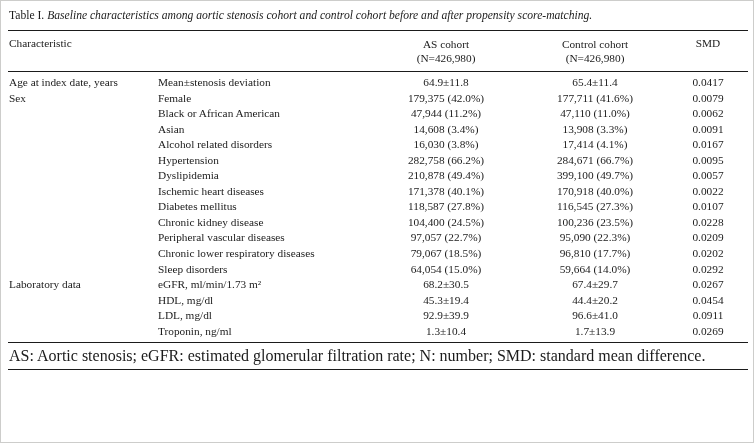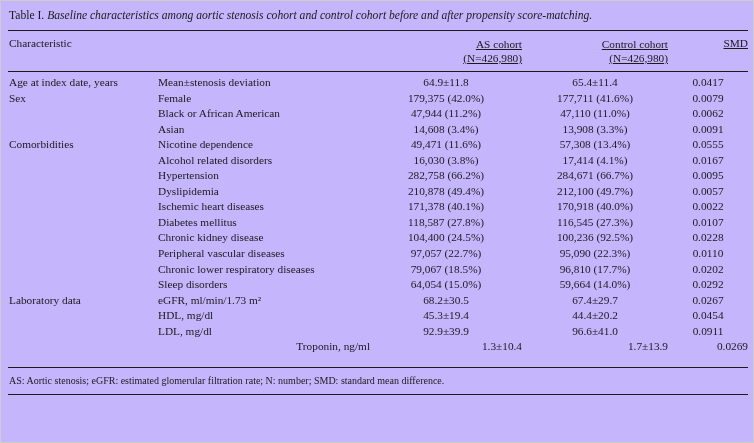--- a/index.html
+++ b/index.html
@@ -5,21 +5,21 @@
   html, body { margin: 0; padding: 0; }
   body {
     background: #e9e9e7;
     font-family: "Liberation Serif", "DejaVu Serif", serif;
   }
   .page {
     position: relative;
     width: 754px;
     height: 443px;
     box-sizing: border-box;
-    background: #c4b5fd;
+    background: #ffffff;
     border: 1px solid #cdcdcb;
     padding: 8px 6px 0 7px;
     color: #1b1b1b;
   }
   .title {
     font-size: 11.6px;
     line-height: 14px;
     margin: 0 1px 7px 1px;
   }
   .title .label { font-style: normal; }
@@ -35,37 +35,37 @@
   thead th {
     font-weight: normal;
     vertical-align: top;
     text-align: left;
     border-top: 1.4px solid #1b1b1b;
     border-bottom: 1px solid #1b1b1b;
     padding: 6px 0 6px 0;
   }
   thead th div { line-height: 14px; }
   th.col-char { padding-left: 1px; }
-  th.col-as, th.col-control, th.col-smd { text-align: right; text-decoration: underline; }
+  th.col-as, th.col-control, th.col-smd { text-align: center; }
 
   tbody td {
     padding: 0;
     line-height: 15.55px;
     white-space: nowrap;
     overflow: hidden;
   }
   td.col-group { padding-left: 1px; }
   td.col-as, td.col-control, td.col-smd { text-align: center; }
   tbody tr:first-child td { padding-top: 3px; }
-  tbody tr:last-child td { padding-bottom: 12px; border-bottom: 1px solid #1b1b1b; text-align: right; }
+  tbody tr:last-child td { padding-bottom: 3px; border-bottom: 1px solid #1b1b1b; }
 
   .footnote {
     width: 740px;
     box-sizing: border-box;
-    font-size: 10px;
+    font-size: 16px;
     line-height: 14px;
     padding: 6px 1px 6px 1px;
     border-bottom: 1.4px solid #1b1b1b;
   }
 </style>
 </head>
 <body>
 
 <div class="page">
 
@@ -118,74 +118,67 @@
           <td class="col-smd">0.0062</td>
         </tr>
         <tr>
           <td class="col-group"></td>
           <td class="col-item">Asian</td>
           <td class="col-as">14,608 (3.4%)</td>
           <td class="col-control">13,908 (3.3%)</td>
           <td class="col-smd">0.0091</td>
         </tr>
         <tr>
-          <td class="col-group">Comorbidities</td>
-          <td class="col-item">Nicotine dependence</td>
-          <td class="col-as">49,471 (11.6%)</td>
-          <td class="col-control">57,308 (13.4%)</td>
-          <td class="col-smd">0.0555</td>
-        </tr>
-        <tr>
           <td class="col-group"></td>
           <td class="col-item">Alcohol related disorders</td>
           <td class="col-as">16,030 (3.8%)</td>
           <td class="col-control">17,414 (4.1%)</td>
           <td class="col-smd">0.0167</td>
         </tr>
         <tr>
           <td class="col-group"></td>
           <td class="col-item">Hypertension</td>
           <td class="col-as">282,758 (66.2%)</td>
           <td class="col-control">284,671 (66.7%)</td>
           <td class="col-smd">0.0095</td>
         </tr>
         <tr>
           <td class="col-group"></td>
           <td class="col-item">Dyslipidemia</td>
           <td class="col-as">210,878 (49.4%)</td>
-          <td class="col-control">212,100 (49.7%)</td>
+          <td class="col-control">399,100 (49.7%)</td>
           <td class="col-smd">0.0057</td>
         </tr>
         <tr>
           <td class="col-group"></td>
           <td class="col-item">Ischemic heart diseases</td>
           <td class="col-as">171,378 (40.1%)</td>
           <td class="col-control">170,918 (40.0%)</td>
           <td class="col-smd">0.0022</td>
         </tr>
         <tr>
           <td class="col-group"></td>
           <td class="col-item">Diabetes mellitus</td>
           <td class="col-as">118,587 (27.8%)</td>
           <td class="col-control">116,545 (27.3%)</td>
           <td class="col-smd">0.0107</td>
         </tr>
         <tr>
           <td class="col-group"></td>
           <td class="col-item">Chronic kidney disease</td>
           <td class="col-as">104,400 (24.5%)</td>
-          <td class="col-control">100,236 (92.5%)</td>
+          <td class="col-control">100,236 (23.5%)</td>
           <td class="col-smd">0.0228</td>
         </tr>
         <tr>
           <td class="col-group"></td>
           <td class="col-item">Peripheral vascular diseases</td>
           <td class="col-as">97,057 (22.7%)</td>
           <td class="col-control">95,090 (22.3%)</td>
-          <td class="col-smd">0.0110</td>
+          <td class="col-smd">0.0209</td>
         </tr>
         <tr>
           <td class="col-group"></td>
           <td class="col-item">Chronic lower respiratory diseases</td>
           <td class="col-as">79,067 (18.5%)</td>
           <td class="col-control">96,810 (17.7%)</td>
           <td class="col-smd">0.0202</td>
         </tr>
         <tr>
           <td class="col-group"></td>

